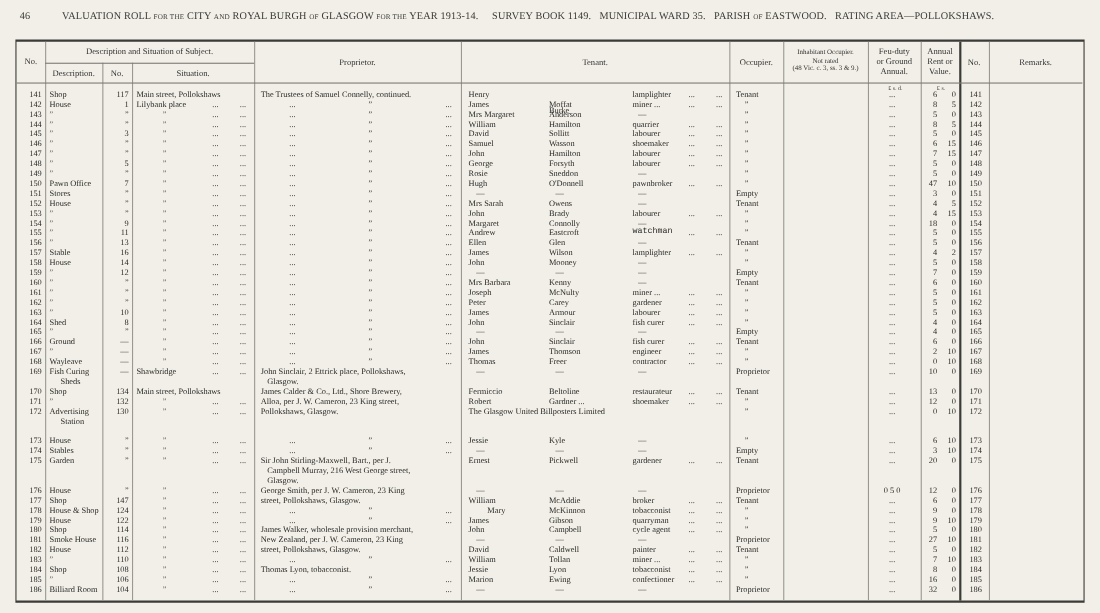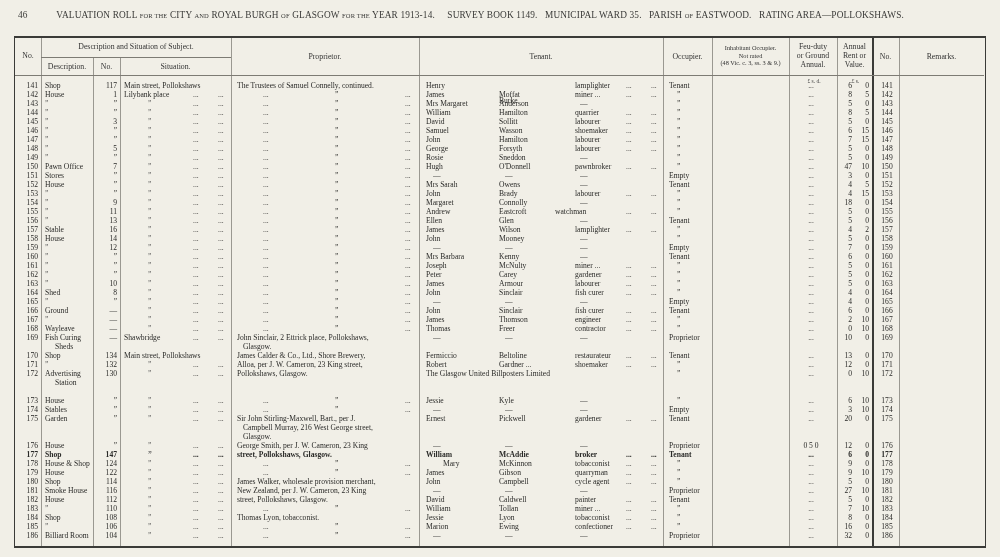--- a/index.html
+++ b/index.html
@@ -413,21 +413,21 @@
         <span class="c-desc ditto">”</span>
         <span class="c-num">11</span>
         <span class="c-sit ditto" style="left: 133px;">”</span>
         <span class="c-sit-d1">...</span>
         <span class="c-sit-d2">...</span>
         <span class="c-prop-d1">...</span>
         <span class="c-prop-q">”</span>
         <span class="c-prop-d2">...</span>
         <span class="c-tfirst" style="left: 411px;">Andrew</span>
         <span class="c-tlast" style="left: 484px;">Eastcroft</span>
-        <span class="c-tocc" style="left: 540px;">watchman</span>
+        <span class="c-tocc" style="left: 560px; font-family: Liberation Mono, monospace;">watchman</span>
         <span class="c-td1">...</span>
         <span class="c-td2">...</span>
         <span class="c-occ" style="left: 662px;">”</span>
         <span class="c-feu">...</span>
         <span class="c-pounds">5</span>
         <span class="c-shill">0</span>
         <span class="c-no2">155</span>
       </div>
       <div class="row" style="top: 138px;">
         <span class="c-no">156</span>
@@ -840,21 +840,21 @@
         <span class="c-prop">George Smith, per J. W. Cameron, 23 King</span>
         <span class="c-tfirst" style="left: 418px;">—</span>
         <span class="c-tlast" style="left: 490px;">—</span>
         <span class="c-tocc" style="left: 565px;">—</span>
         <span class="c-occ">Proprietor</span>
         <span class="c-feu">0   5   0</span>
         <span class="c-pounds">12</span>
         <span class="c-shill">0</span>
         <span class="c-no2">176</span>
       </div>
-      <div class="row" style="top: 372px; font-weight: bold;">
+      <div class="row" style="top: 372px;">
         <span class="c-no">177</span>
         <span class="c-desc">Shop</span>
         <span class="c-num">147</span>
         <span class="c-sit ditto" style="left: 133px;">”</span>
         <span class="c-sit-d1">...</span>
         <span class="c-sit-d2">...</span>
         <span class="c-prop">street, Pollokshaws, Glasgow.</span>
         <span class="c-tfirst" style="left: 411px;">William</span>
         <span class="c-tlast" style="left: 484px;">McAddie</span>
         <span class="c-tocc" style="left: 560px;">broker</span>

